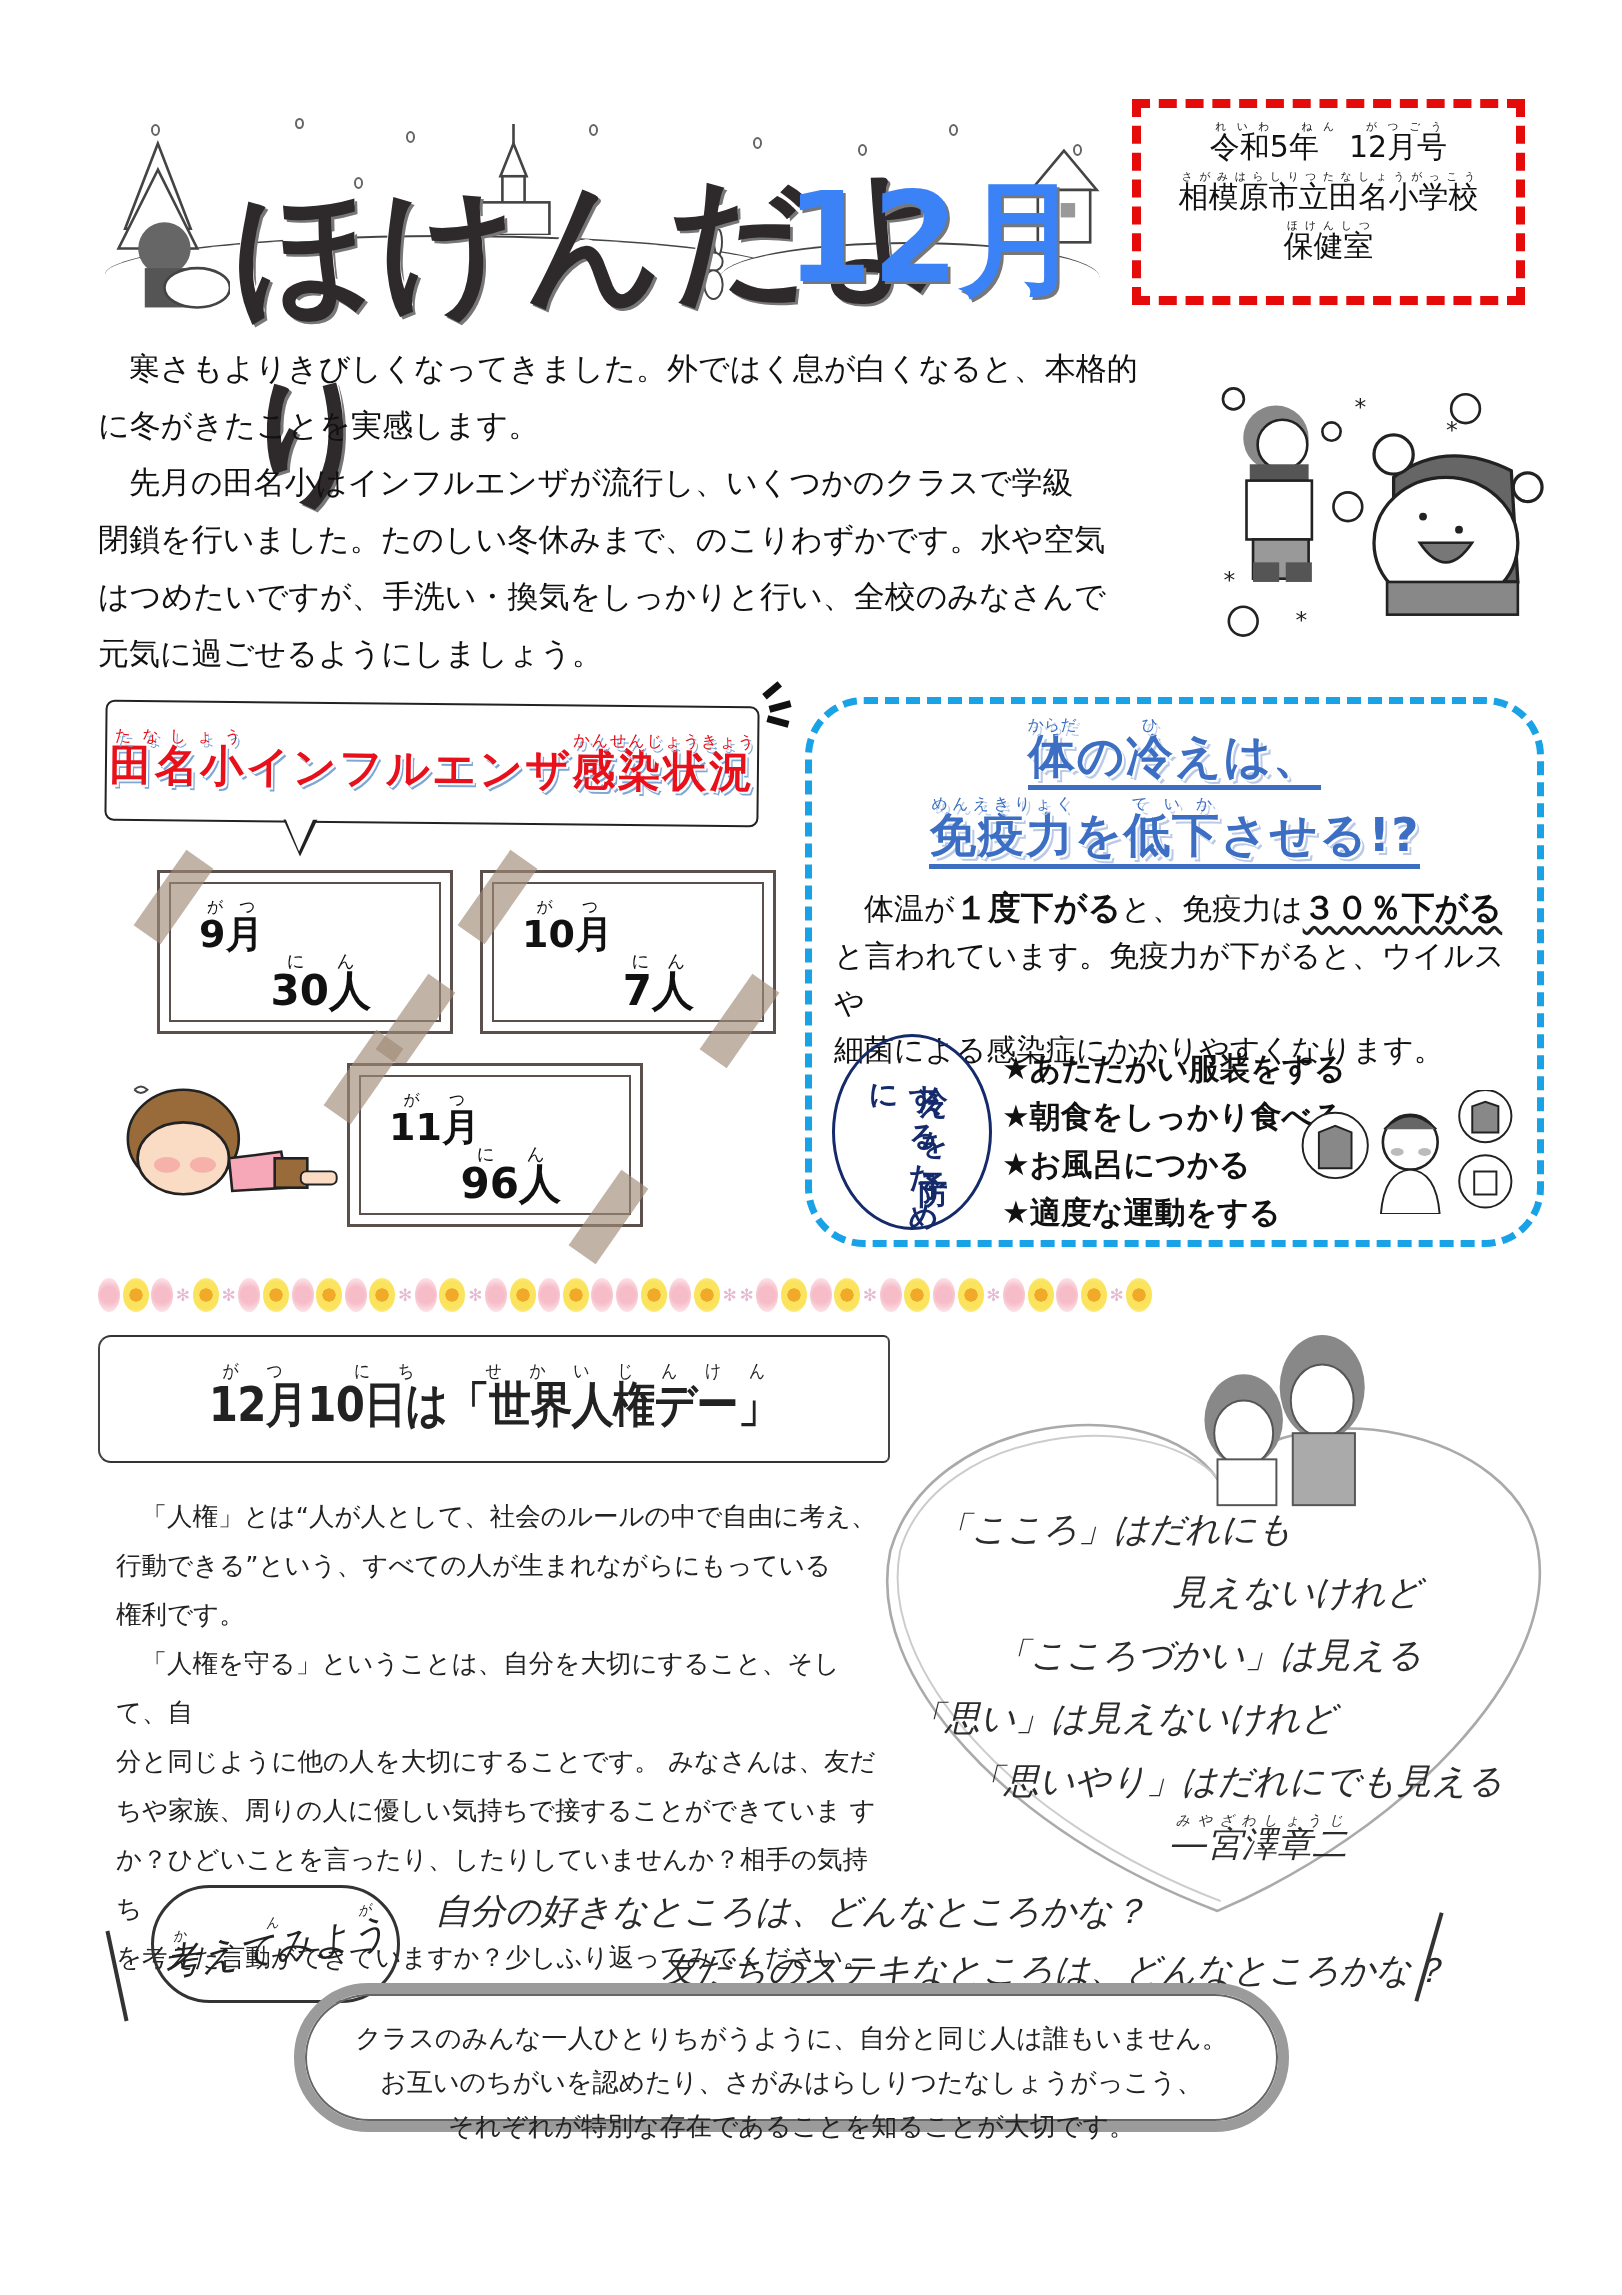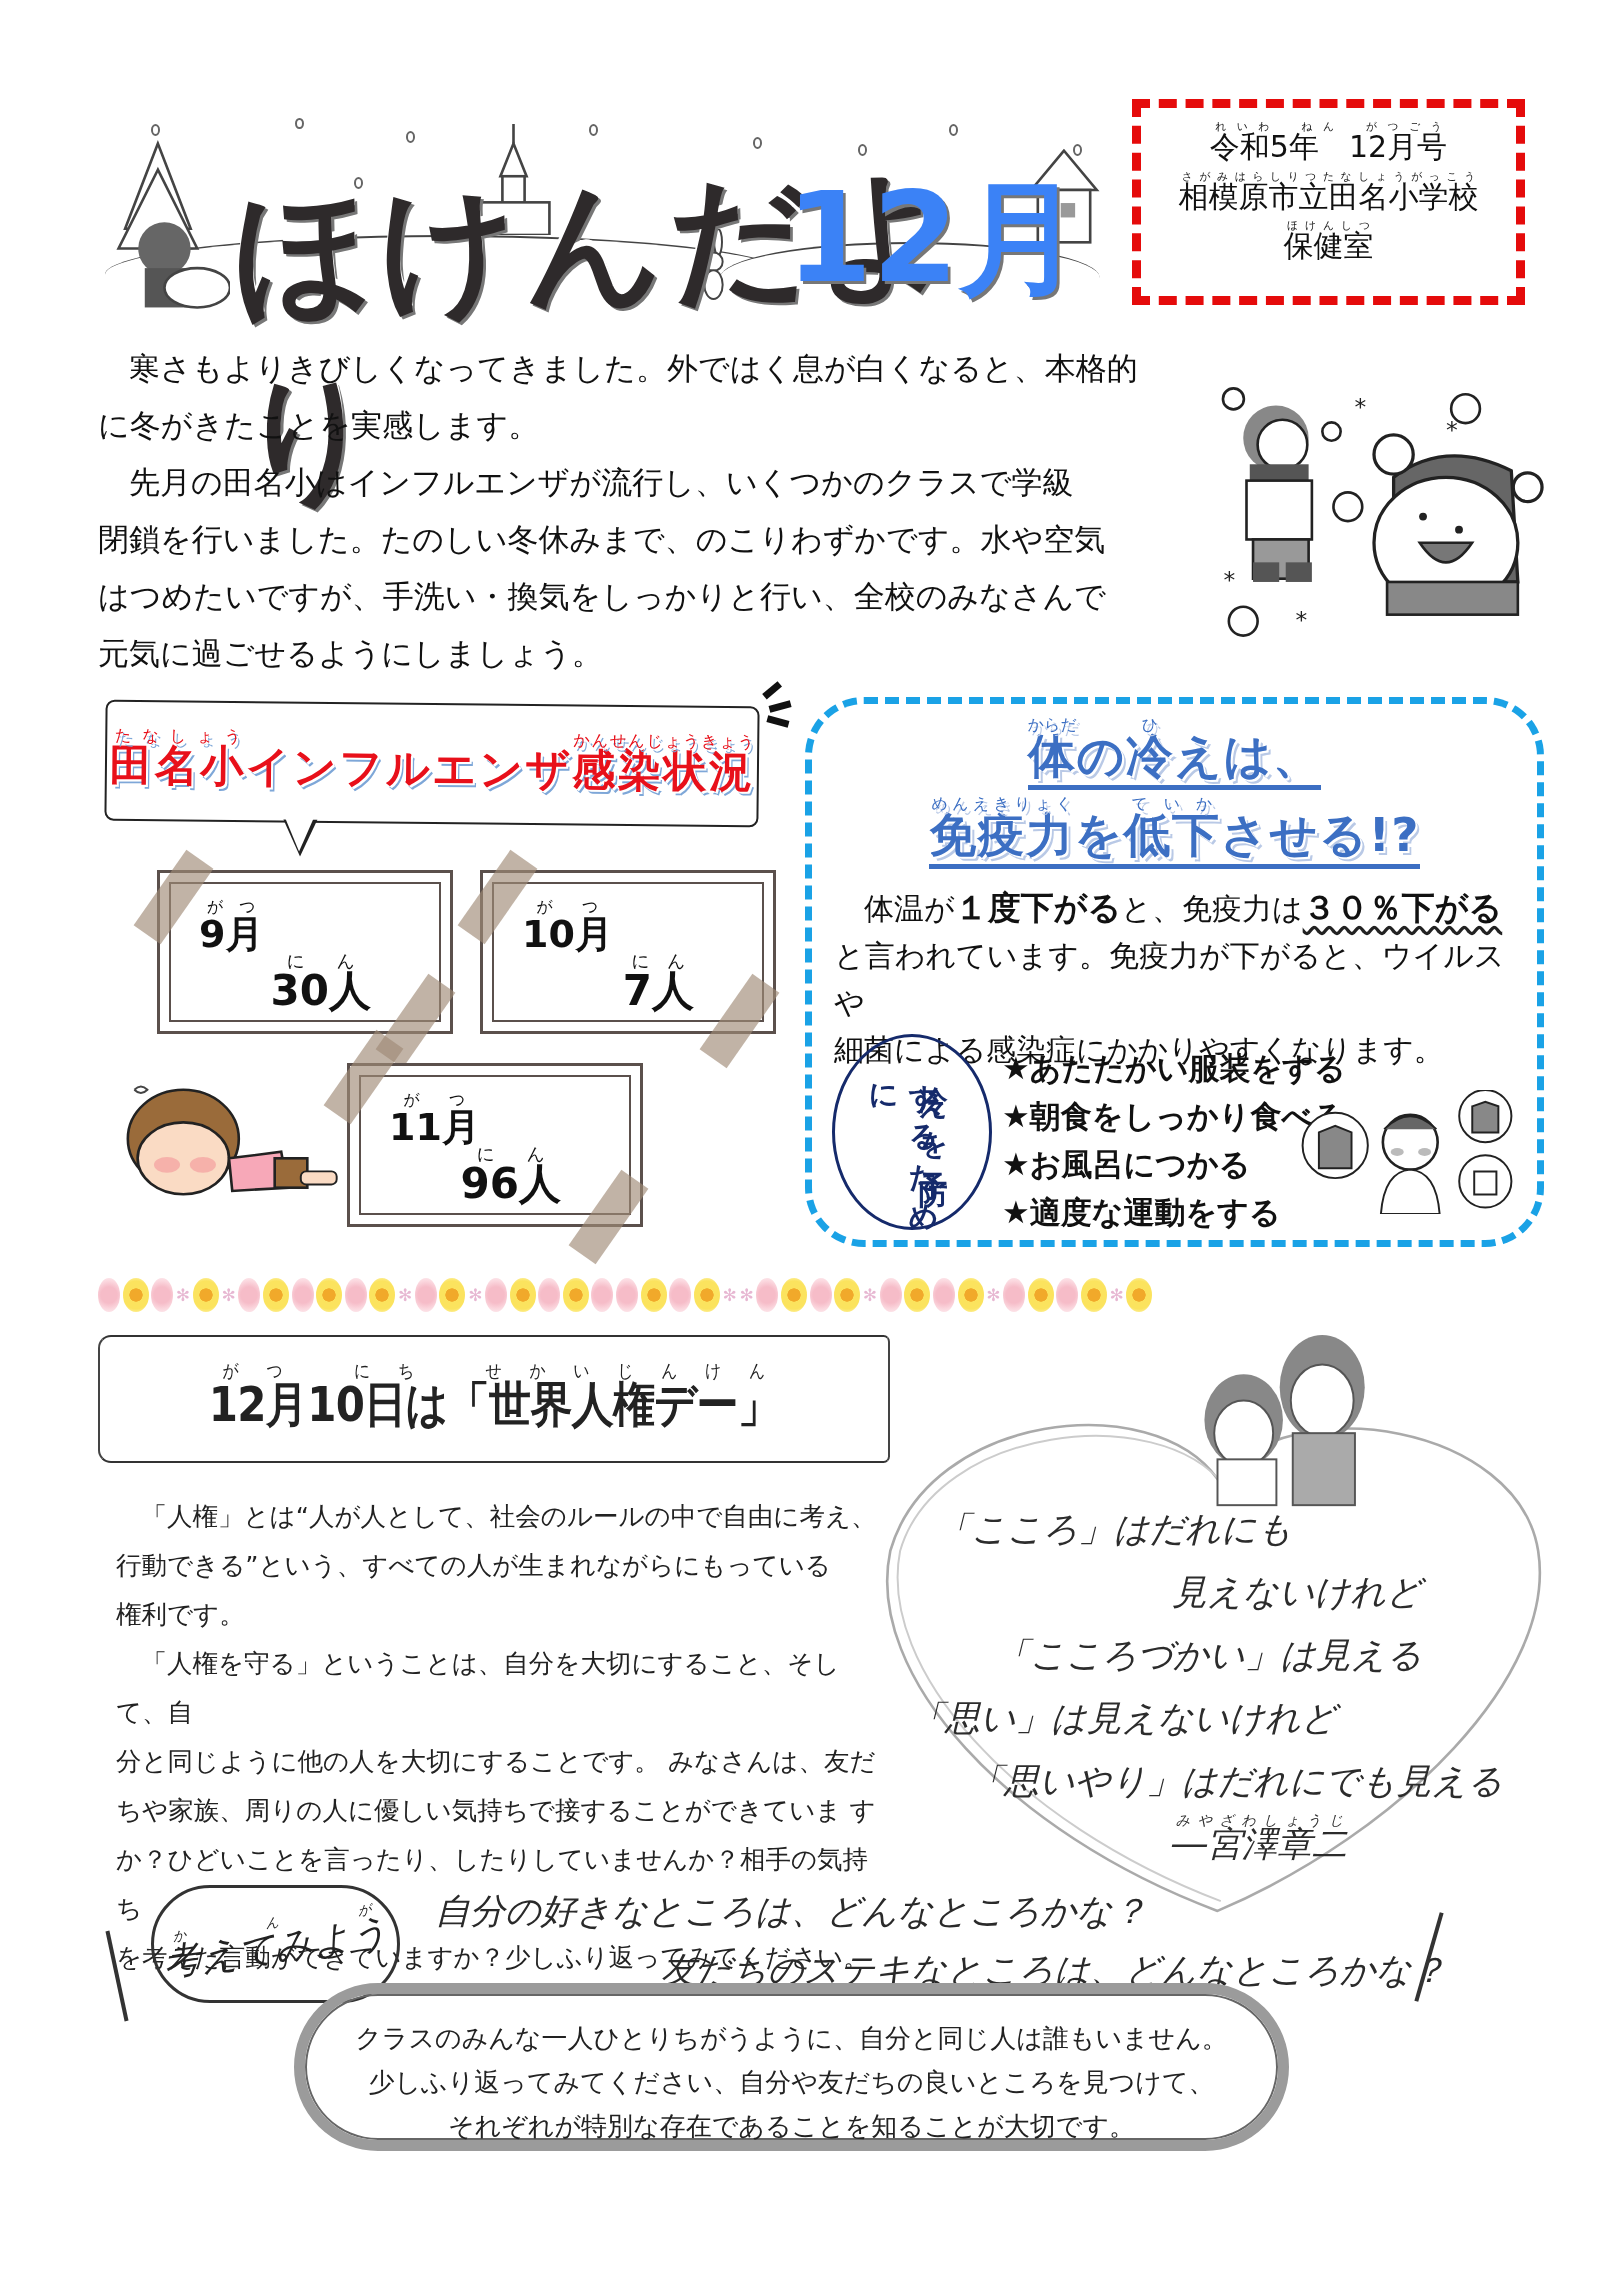--- a/index.html
+++ b/index.html
@@ -141,21 +141,21 @@
     left: 151px; top: 1885px; width: 249px; height: 118px;
     border: 3.3px solid #333; border-radius: 59px;
     display: flex; align-items: center; justify-content: center;
   }
   .think-label { font-size: 37px; font-style: italic; transform: rotate(-8deg); color: #222; }
   .think-q { font-size: 35px; font-style: italic; color: #2a2a2a; white-space: nowrap; }
   .slash { position: absolute; width: 3.9px; height: 92px; background: #333; }
 
   
   #summary-box {
-    left: 294px; top: 1983px; width: 995px; height: 168px;
+    left: 294px; top: 1983px; width: 995px; height: 149px;
     border: 11.8px solid #9b9b9b; border-radius: 92px;
     box-shadow: inset 0 0 0 2px #666;
     text-align: center; padding-top: 22px;
   }
   #summary-box div { font-size: 26px; line-height: 44px; color: #222; }
 </style>
 </head>
 <body>
 
 <div id="header-art" class="abs">
@@ -421,16 +421,16 @@
     <ruby><span>考えてみよう</span><rt>かんが</rt></ruby>
   </div>
 </div>
 <div class="think-q abs" style="left:419px;top:1888px;margin-left:16px;">自分の好きなところは、どんなところかな？</div>
 <div class="think-q abs" style="left:661px;top:1947px;">友だちのステキなところは、どんなところかな？</div>
 <div class="slash abs" style="left:115px;top:1930px;transform:rotate(-12deg);"></div>
 <div class="slash abs" style="left:1427px;top:1911px;transform:rotate(16deg);"></div>
 
 <div id="summary-box" class="abs">
   <div>クラスのみんな一人ひとりちがうように、自分と同じ人は誰もいません。</div>
-  <div>少しふり返ってみてください、自分や友だちの良いところを見つけて、</div>
+  <div>お互いのちがいを認めたり、さがみはらしりつたなしょうがっこう、</div>
   <div>それぞれが特別な存在であることを知ることが大切です。</div>
 </div>
 
 
 </body></html>

